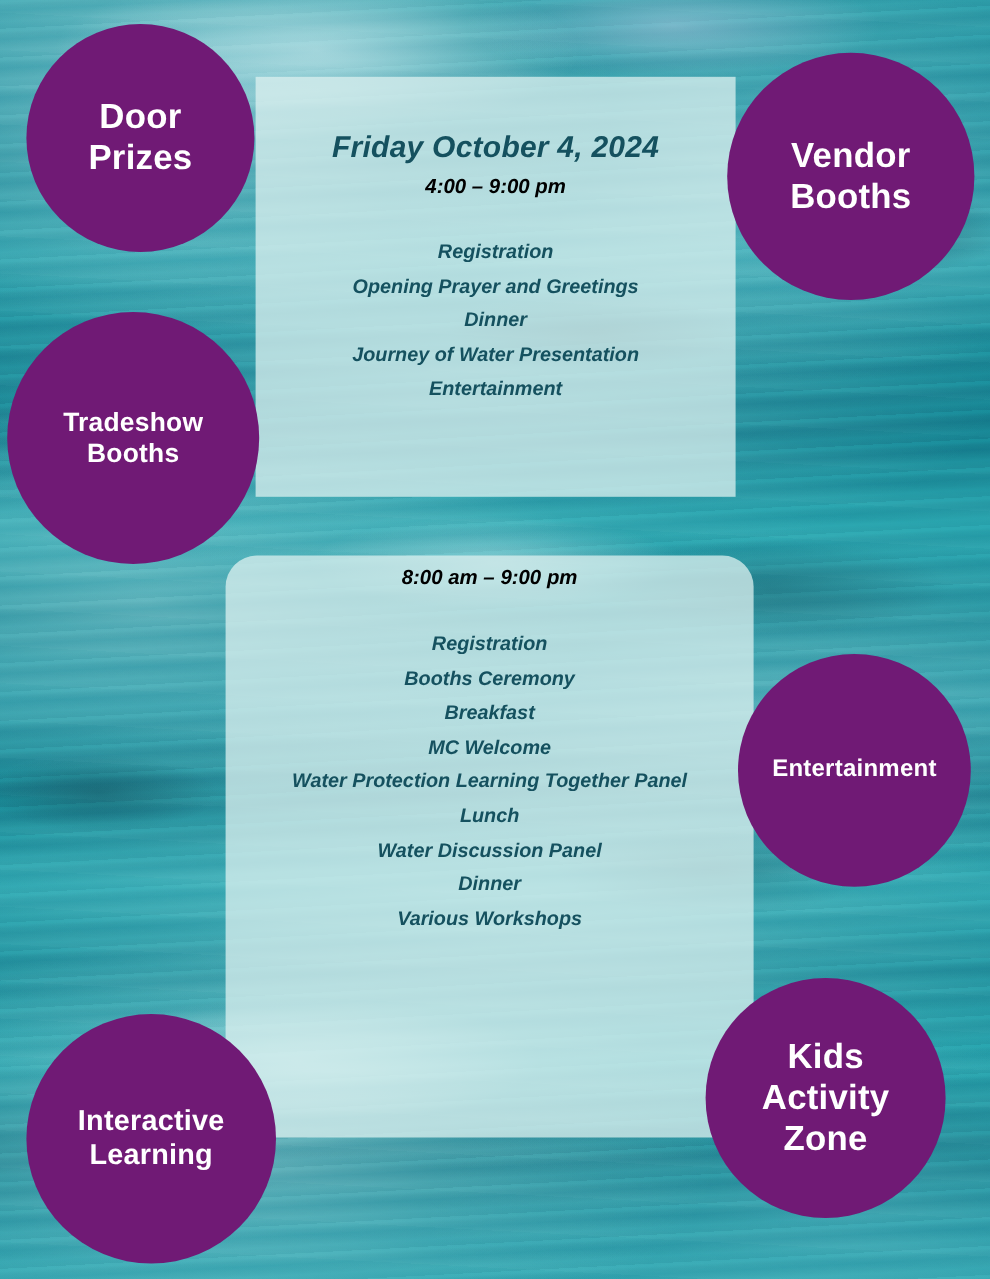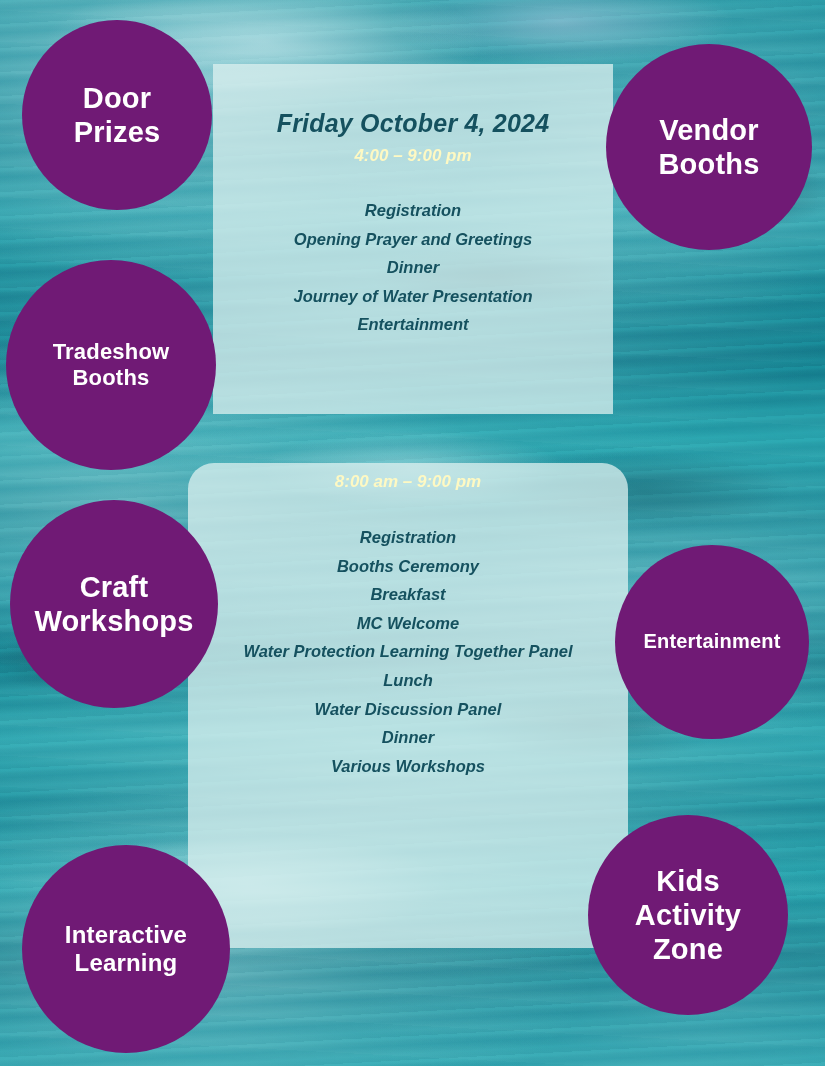--- a/index.html
+++ b/index.html
@@ -124,21 +124,21 @@
   }
   .card-date {
     font-size: 25px;
     font-weight: bold;
     letter-spacing: 0.2px;
     color: #15515f;
   }
   .card-time {
     font-size: 17px;
     font-weight: bold;
-    color: #fef9c3;
+    color: #000000;
   }
   .card-items {
     font-size: 16.5px;
     font-weight: bold;
     line-height: 28.6px;
     color: #15515f;
   }
   #card-friday .card-date { margin-top: 45px; }
   #card-friday .card-time { margin-top: 8px; }
   #card-friday .card-items { margin-top: 30px; }
@@ -208,23 +208,20 @@
 
   <div class="bubble" id="bubble-door-prizes">
     <span>Door<br>Prizes</span>
   </div>
   <div class="bubble" id="bubble-vendor-booths">
     <span>Vendor<br>Booths</span>
   </div>
   <div class="bubble" id="bubble-tradeshow-booths">
     <span>Tradeshow<br>Booths</span>
   </div>
-  <div class="bubble" id="bubble-craft-workshops">
-    <span>Craft<br>Workshops</span>
-  </div>
   <div class="bubble" id="bubble-entertainment">
     <span>Entertainment</span>
   </div>
   <div class="bubble" id="bubble-interactive-learning">
     <span>Interactive<br>Learning</span>
   </div>
   <div class="bubble" id="bubble-kids-activity-zone">
     <span>Kids<br>Activity<br>Zone</span>
   </div>
 

